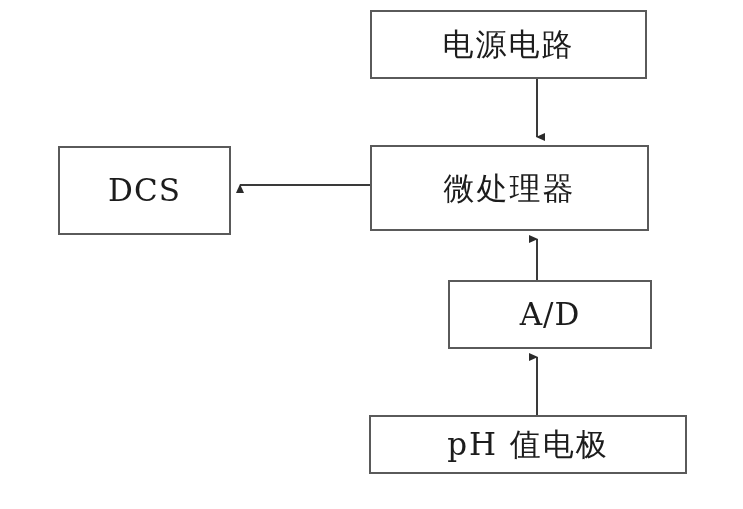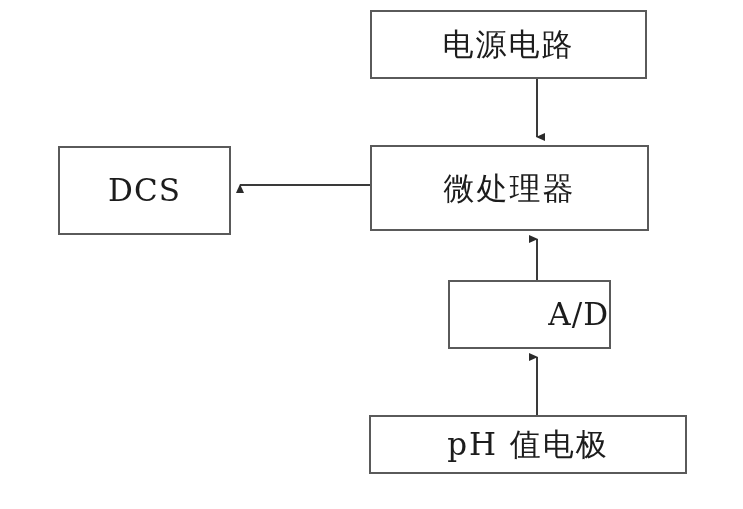--- a/index.html
+++ b/index.html
@@ -40,21 +40,21 @@
     font-family: "DejaVu Serif", "Liberation Serif", serif;
     letter-spacing: 1px;
   }
   
   #node-power   { left: 370px; top: 10px;  width: 277px; height: 69px; }
   #node-power .node-label   { font-size: 31px; }
   #node-mcu     { left: 370px; top: 145px; width: 279px; height: 86px; }
   #node-mcu .node-label     { font-size: 31px; }
   #node-dcs     { left: 58px;  top: 146px; width: 173px; height: 89px; justify-content: center; }
   #node-dcs .node-label     { font-size: 31px; }
-  #node-ad      { left: 448px; top: 280px; width: 163px; height: 69px; justify-content: flex-end; }
+  #node-ad      { left: 448px; top: 280px; width: 204px; height: 69px; }
   #node-ad .node-label      { font-size: 31px; }
   #node-ph      { left: 369px; top: 415px; width: 318px; height: 59px; }
   #node-ph .node-label      { font-size: 31px; }
 
   svg.edges {
     position: absolute;
     left: 0;
     top: 0;
     width: 743px;
     height: 509px;

